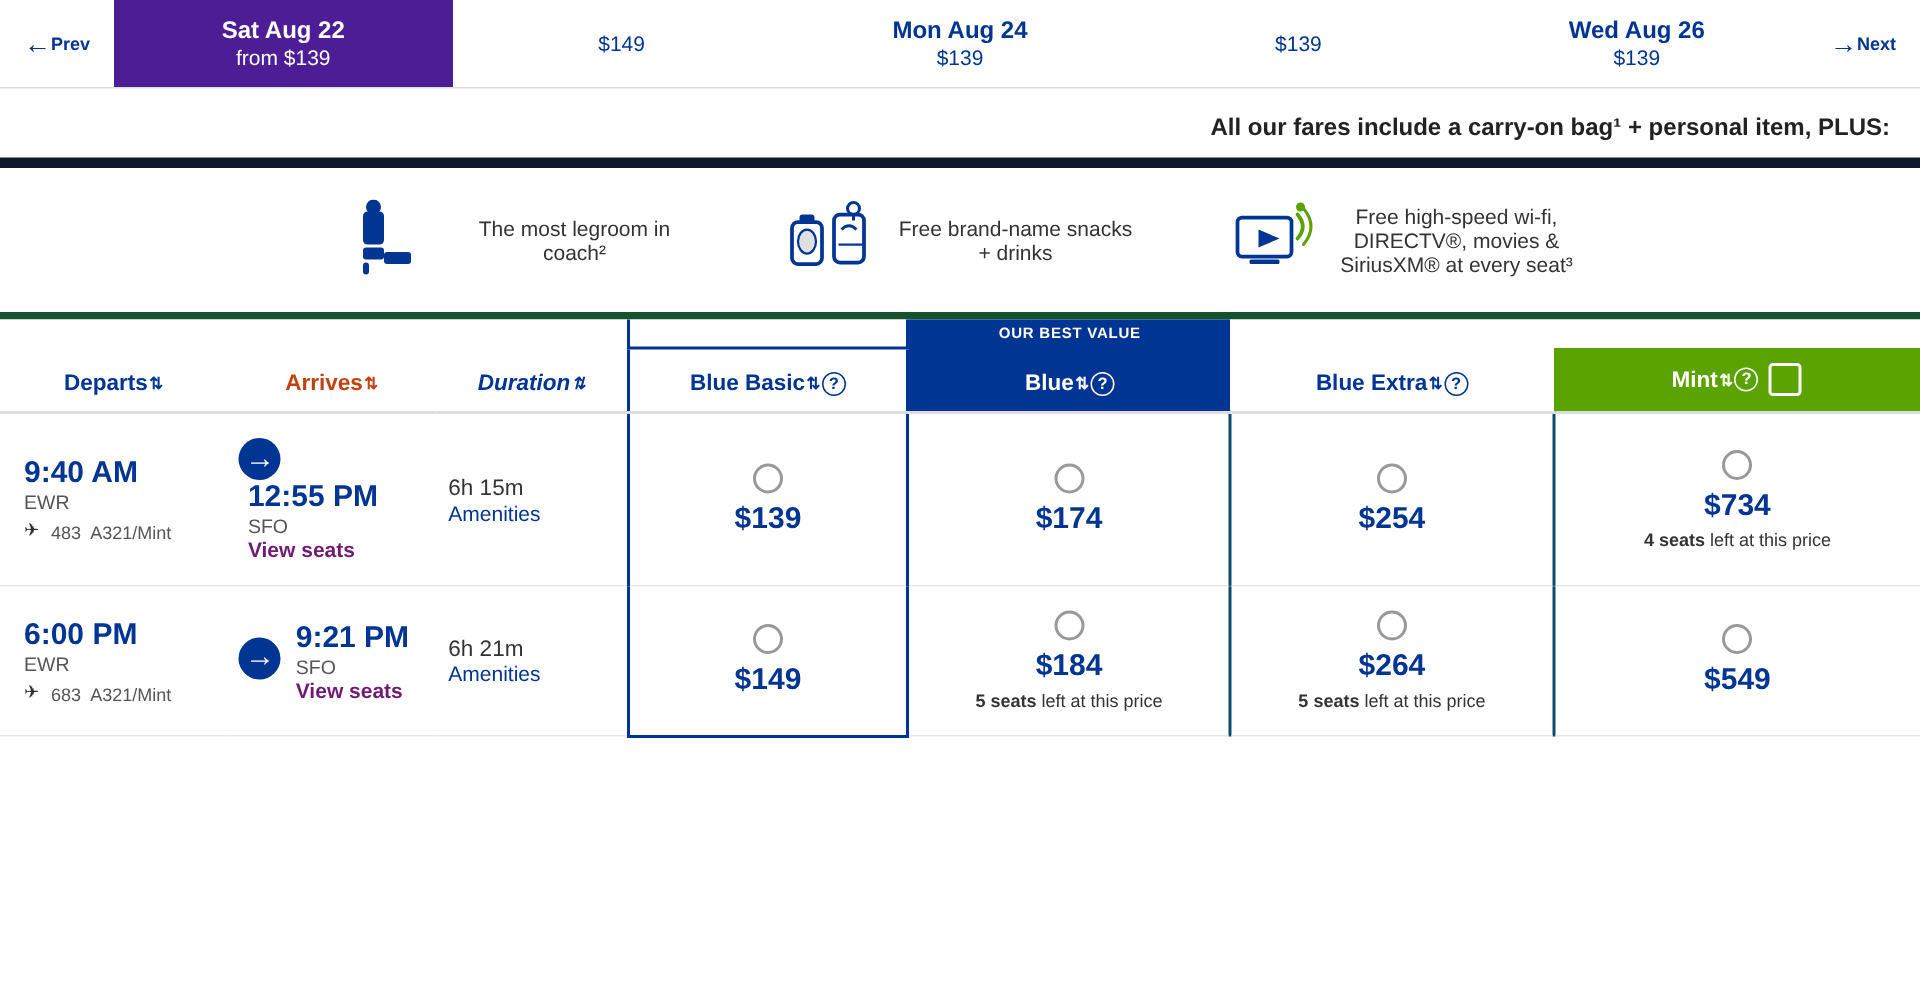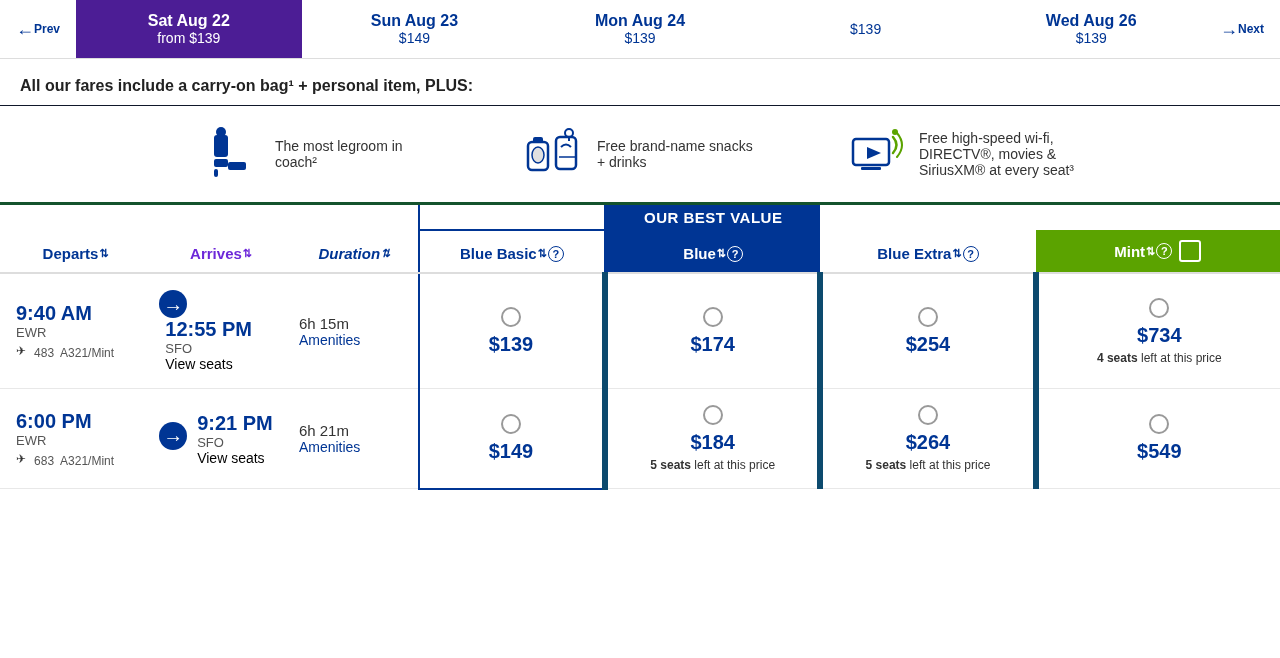--- a/index.html
+++ b/index.html
@@ -49,35 +49,36 @@
       font-weight: bold;
       display: block;
     }
     .date-nav-item .price-label {
       font-size: 14px;
       display: block;
     }
 
     
     .promo-banner {
-      text-align: left;
+      text-align: right;
       padding: 18px 20px 10px;
       font-size: 16px;
       font-weight: bold;
       color: #222;
-      border-bottom: 1px solid #0f172a;
+      border-bottom: 7px solid #0f172a;
     }
 
     
     .features {
       display: flex;
       justify-content: center;
-      gap: 88px;
+      gap: 60px;
       padding: 18px 40px;
-      border-bottom: 3px solid #14532d;
+      border-bottom: 5px solid #14532d;
+      text-align: center;
     }
     .feature-item {
       display: flex;
       align-items: center;
       gap: 14px;
     }
     .feature-icon {
       width: 60px;
       height: 60px;
       display: flex;
@@ -104,21 +105,21 @@
       border-bottom: 2px solid #ddd;
       vertical-align: bottom;
     }
     .col-departs {
       color: #003594;
       text-align: left;
       padding-left: 16px;
       width: 130px;
     }
     .col-arrives {
-      color: #6d28d9;
+      color: #c2410c;
       text-align: right;
       width: 120px;
     }
     .col-duration {
       color: #003594;
       text-align: left;
       width: 110px;
       font-style: italic;
     }
     .col-blue-basic {
@@ -144,21 +145,21 @@
     .col-mint {
       width: 210px;
       text-align: center;
       background: #5ba300;
       color: #fff;
     }
 
     .best-value-badge {
       background: #003594;
       color: #fff;
-      font-size: 15px;
+      font-size: 10px;
       font-weight: bold;
       text-align: center;
       padding: 4px 8px;
       letter-spacing: 0.5px;
     }
 
     .col-header-inner {
       display: flex;
       align-items: center;
       justify-content: center;
@@ -184,21 +185,21 @@
     }
 
     
     .flight-row td {
       padding: 16px 8px;
       vertical-align: middle;
       border-bottom: 1px solid #e8e8e8;
     }
     .flight-row td.fare-cell {
       text-align: center;
-      border-left: 6px solid #0c4a6e;
+      border-left: 2px solid #0c4a6e;
     }
     .flight-row td.fare-cell.blue-basic-cell {
       border-left: 2px solid #003594;
       border-right: 2px solid #003594;
     }
     .flight-row:last-child td.fare-cell.blue-basic-cell {
       border-bottom: 2px solid #003594;
     }
 
     .flight-departs-col {
@@ -225,23 +226,24 @@
       background: #003594;
       color: #fff;
       border-radius: 50%;
       width: 28px;
       height: 28px;
       display: inline-flex;
       align-items: center;
       justify-content: center;
     }
     .view-seats-link {
-      color: #000000;
+      color: #701a75;
       text-decoration: none;
       cursor: pointer;
+      font-weight: bold;
     }
     .amenities-link {
       color: #003594;
       text-decoration: none;
       cursor: pointer;
     }
     .duration-text {
       font-size: 15px;
       color: #333;
     }
@@ -295,21 +297,20 @@
 <div class="date-nav">
   <div class="date-nav-arrow">
     <span class="arrow-sym">←</span>
     <span class="arrow-label">Prev</span>
   </div>
   <div class="date-nav-item active">
     <span class="date-label">Sat Aug 22</span>
     <span class="price-label">from $139</span>
   </div>
   <div class="date-nav-item">
-    <span class="date-label">Sun Aug 23</span>
     <span class="price-label">$149</span>
   </div>
   <div class="date-nav-item">
     <span class="date-label">Mon Aug 24</span>
     <span class="price-label">$139</span>
   </div>
   <div class="date-nav-item">
     <span class="price-label">$139</span>
   </div>
   <div class="date-nav-item">

